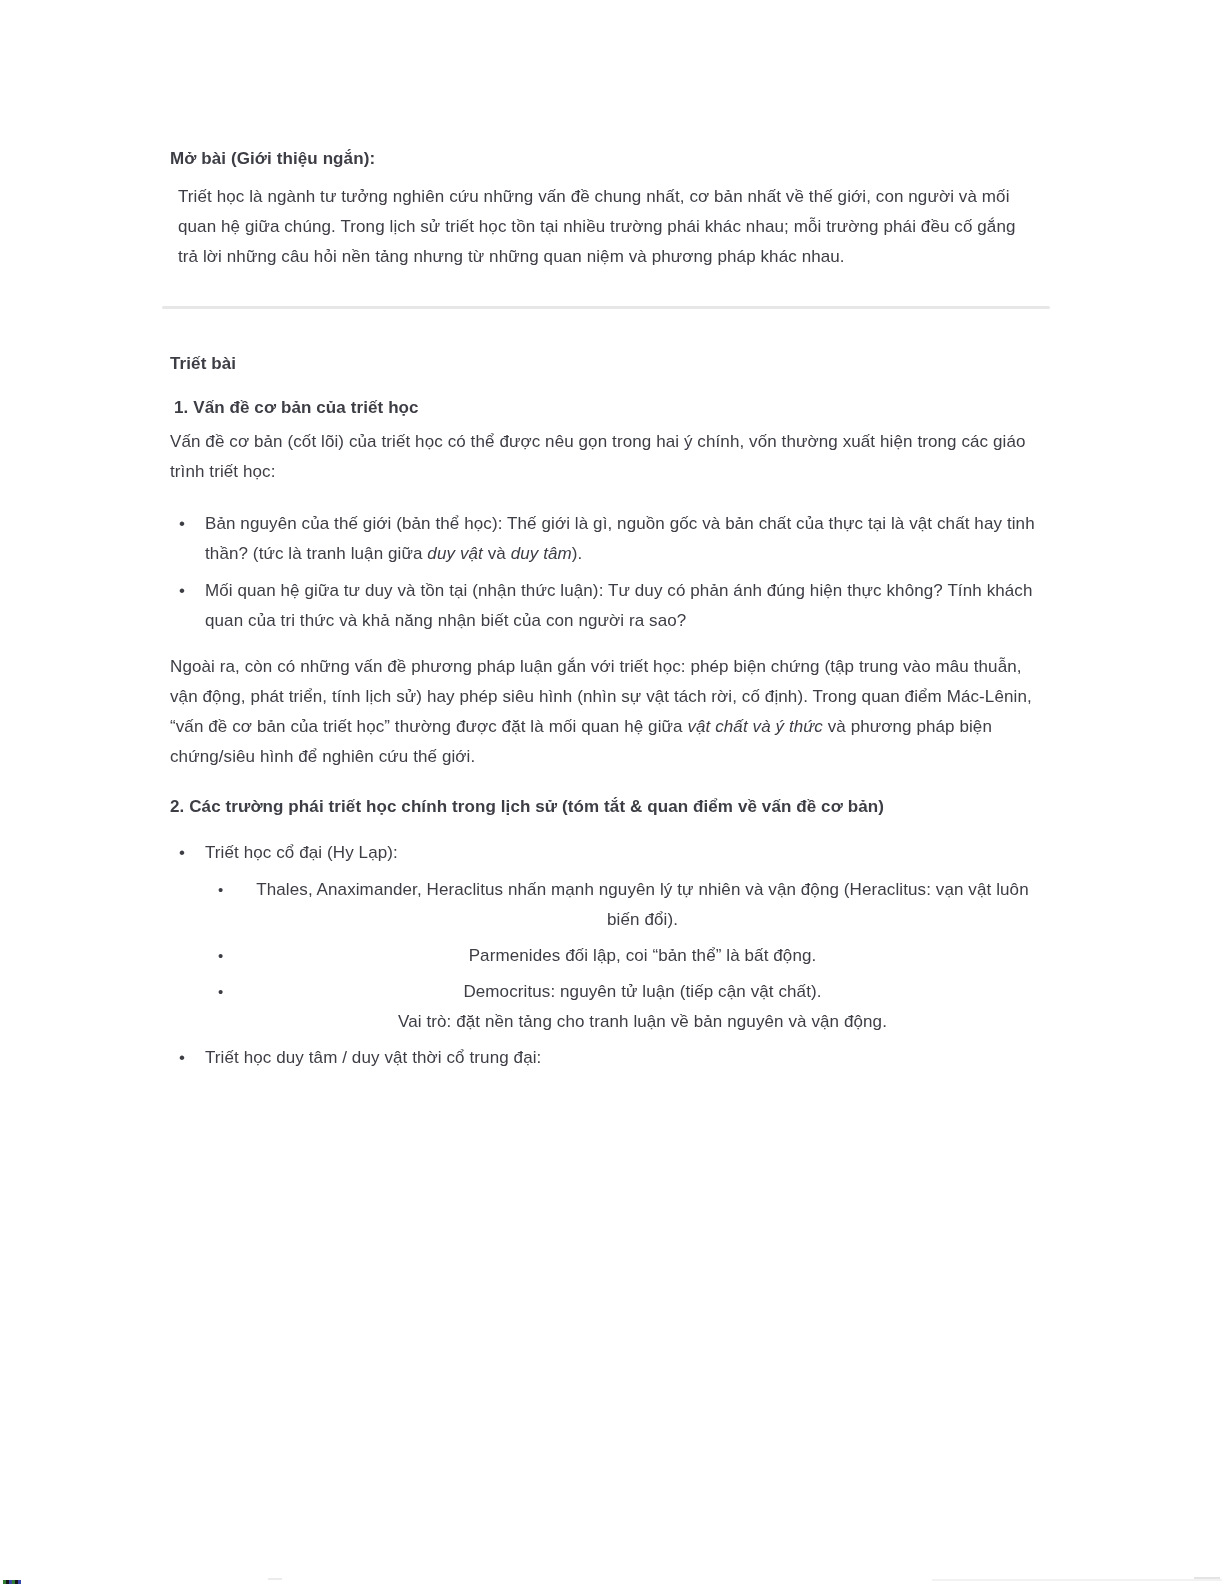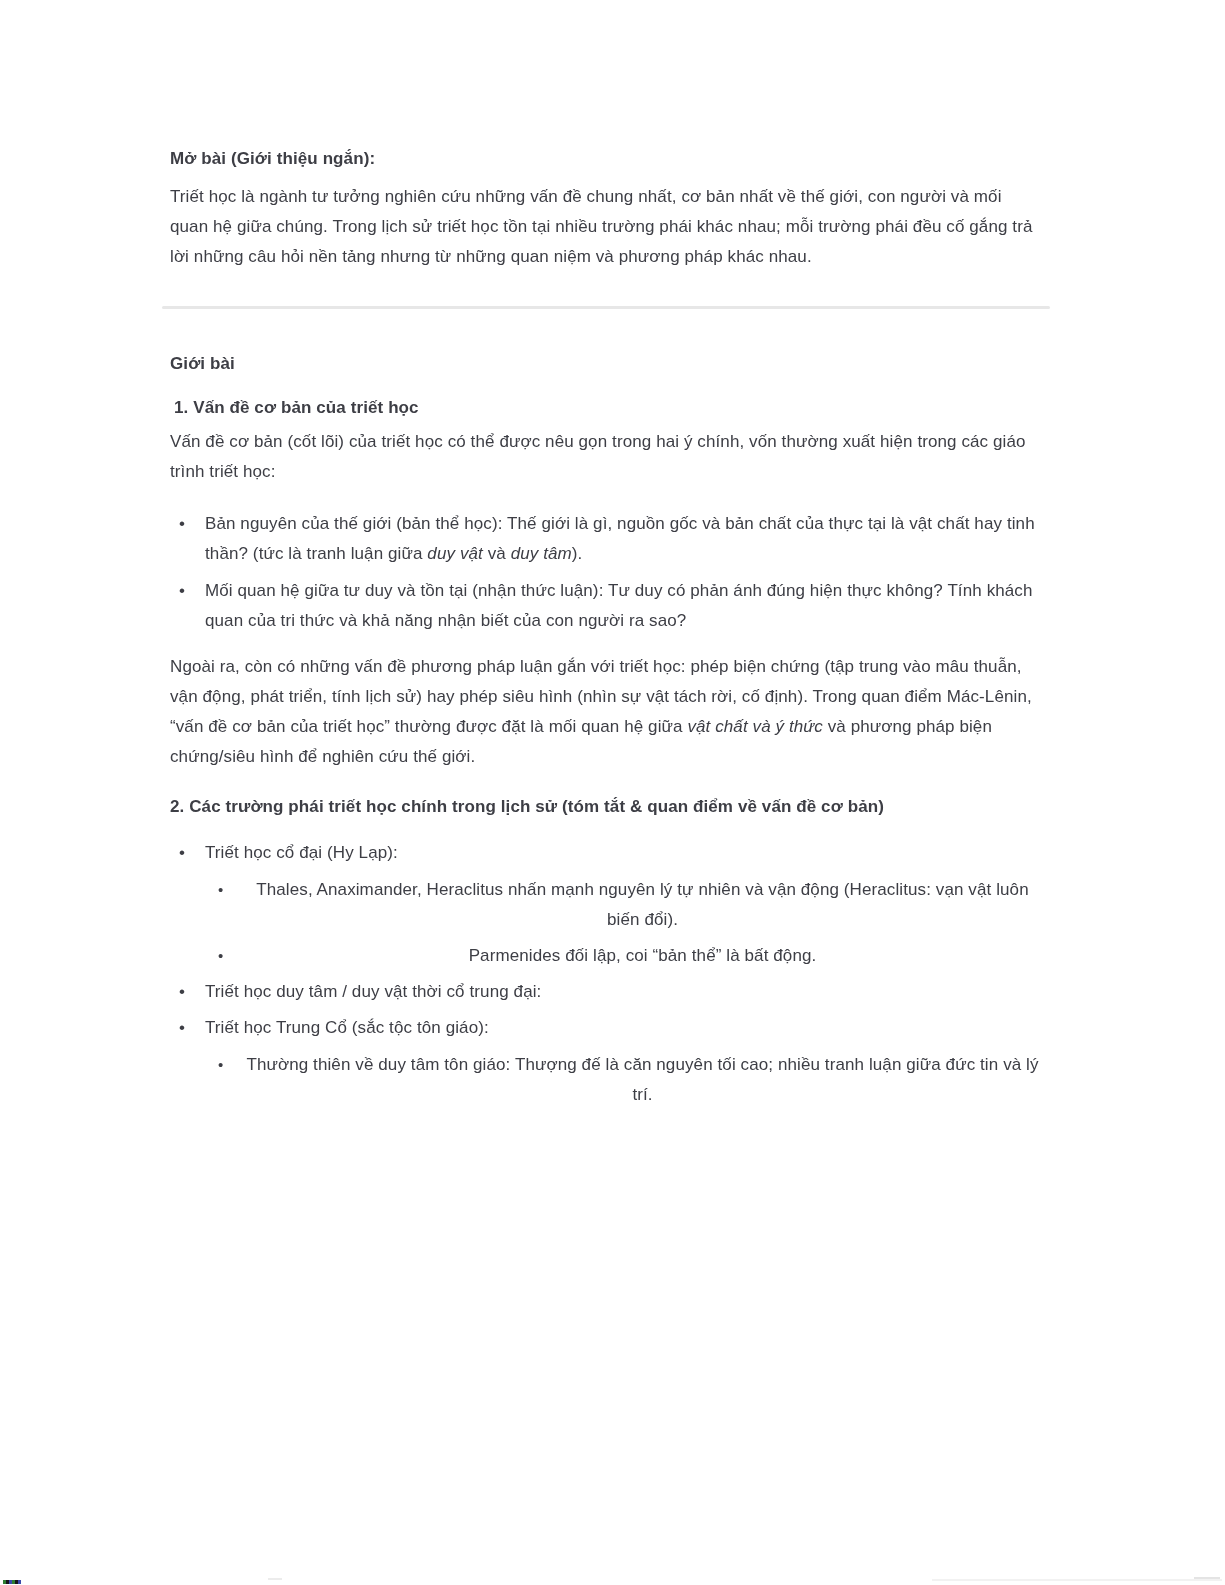--- a/index.html
+++ b/index.html
@@ -21,21 +21,21 @@
     line-height: 30px;
     letter-spacing: 0.1px;
   }
   h3 {
     font-size: 17px;
     font-weight: 700;
     line-height: 30px;
     margin: 0;
   }
   .h-intro   { margin: 0 0 8px; }
-  .p-intro   { margin: 0; }
+  .p-intro   { margin: 8px; }
   .divider {
     border: none;
     height: 3px;
     background: #e7e7e7;
     border-radius: 2px;
     margin: 34px 0 40px -8px;
     width: 888px;
   }
   .h-body    { margin: 0 0 14px; }
   .h-s1      { margin: 4px; }
@@ -121,21 +121,21 @@
 <body>
 
 <div class="page">
   <div class="content">
 
     <h3 class="h-intro">Mở bài (Giới thiệu ngắn):</h3>
     <p class="p-intro">Triết học là ngành tư tưởng nghiên cứu những vấn đề chung nhất, cơ bản nhất về thế giới, con người và mối quan hệ giữa chúng. Trong lịch sử triết học tồn tại nhiều trường phái khác nhau; mỗi trường phái đều cố gắng trả lời những câu hỏi nền tảng nhưng từ những quan niệm và phương pháp khác nhau.</p>
 
     <hr class="divider">
 
-    <h3 class="h-body">Giới bài</h3>
+    <h3 class="h-body">Triết bài</h3>
 
     <h3 class="h-s1">1. Vấn đề cơ bản của triết học</h3>
     <p class="p-lede">Vấn đề cơ bản (cốt lõi) của triết học có thể được nêu gọn trong hai ý chính, vốn thường xuất hiện trong các giáo trình triết học:</p>
 
     <ul class="core">
       <li>
         <strong>Bản nguyên của thế giới (bản thể học):</strong><span> Thế giới là gì, nguồn gốc và bản chất của thực tại là vật chất hay tinh thần? (tức là tranh luận giữa </span><em>duy vật</em><span> và </span><em>duy tâm</em><span>).</span>
       </li>
       <li>
         <strong>Mối quan hệ giữa tư duy và tồn tại (nhận thức luận):</strong><span> Tư duy có phản ánh đúng hiện thực không? Tính khách quan của tri thức và khả năng nhận biết của con người ra sao?</span>
@@ -152,35 +152,31 @@
 
       <li>
         <strong>Triết học cổ đại (Hy Lạp):</strong>
         <ul class="sub">
           <li>
             <span>Thales, Anaximander, Heraclitus nhấn mạnh nguyên lý tự nhiên và vận động (Heraclitus: vạn vật luôn biến đổi).</span>
           </li>
           <li>
             <span>Parmenides đối lập, coi “bản thể” là bất động.</span>
           </li>
+          <li>
+            <span>Democritus: nguyên tử luận (tiếp cận vật chất).</span>
+            <span class="cont-line">Vai trò: đặt nền tảng cho tranh luận về bản nguyên và vận động.</span>
+          </li>
         </ul>
       </li>
 
       <li>
         <strong>Triết học duy tâm / duy vật thời cổ trung đại:</strong>
       </li>
 
-      <li>
-        <strong>Triết học Trung Cổ (sắc tộc tôn giáo):</strong>
-        <ul class="sub">
-          <li>
-            <span>Thường thiên về duy tâm tôn giáo: Thượng đế là căn nguyên tối cao; nhiều tranh luận giữa đức tin và lý trí.</span>
-          </li>
-        </ul>
-      </li>
 
     </ul>
   </div>
 
   <div class="taskbar-sliver"></div>
   <div class="bottom-smudge"></div>
   <div class="bottom-line-right"></div>
   <div class="bottom-tick"></div>
 </div>
 

